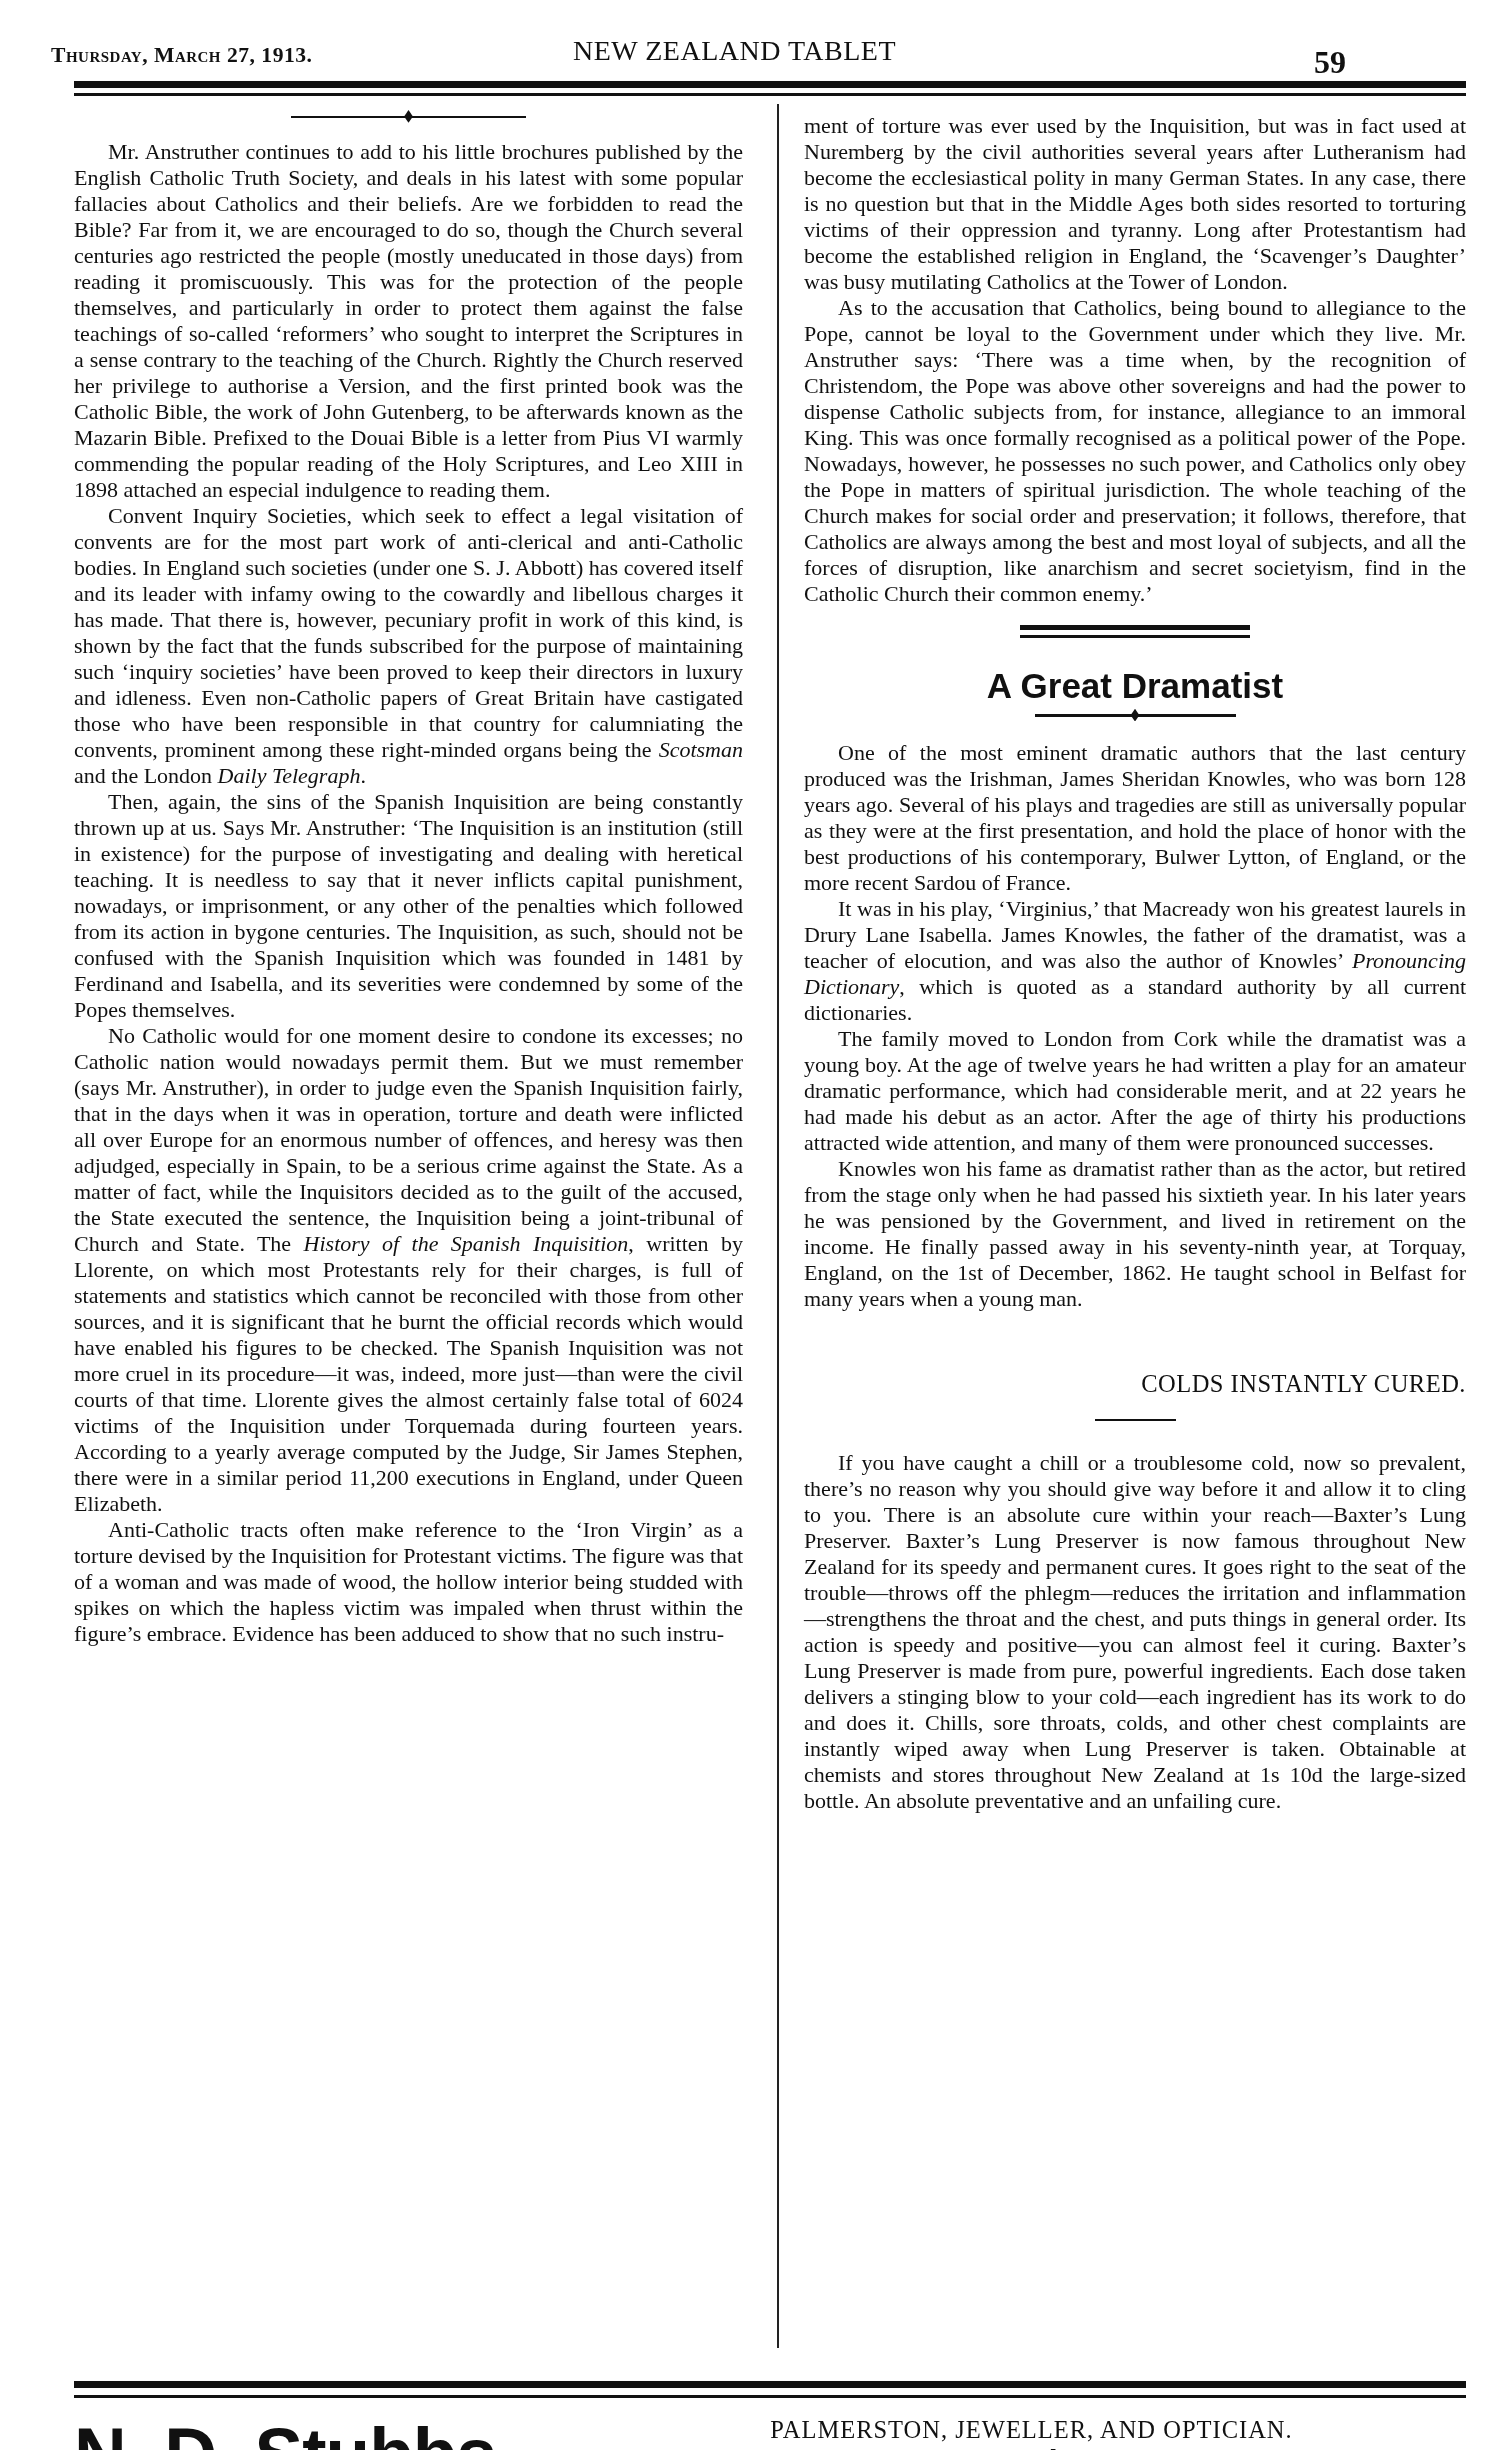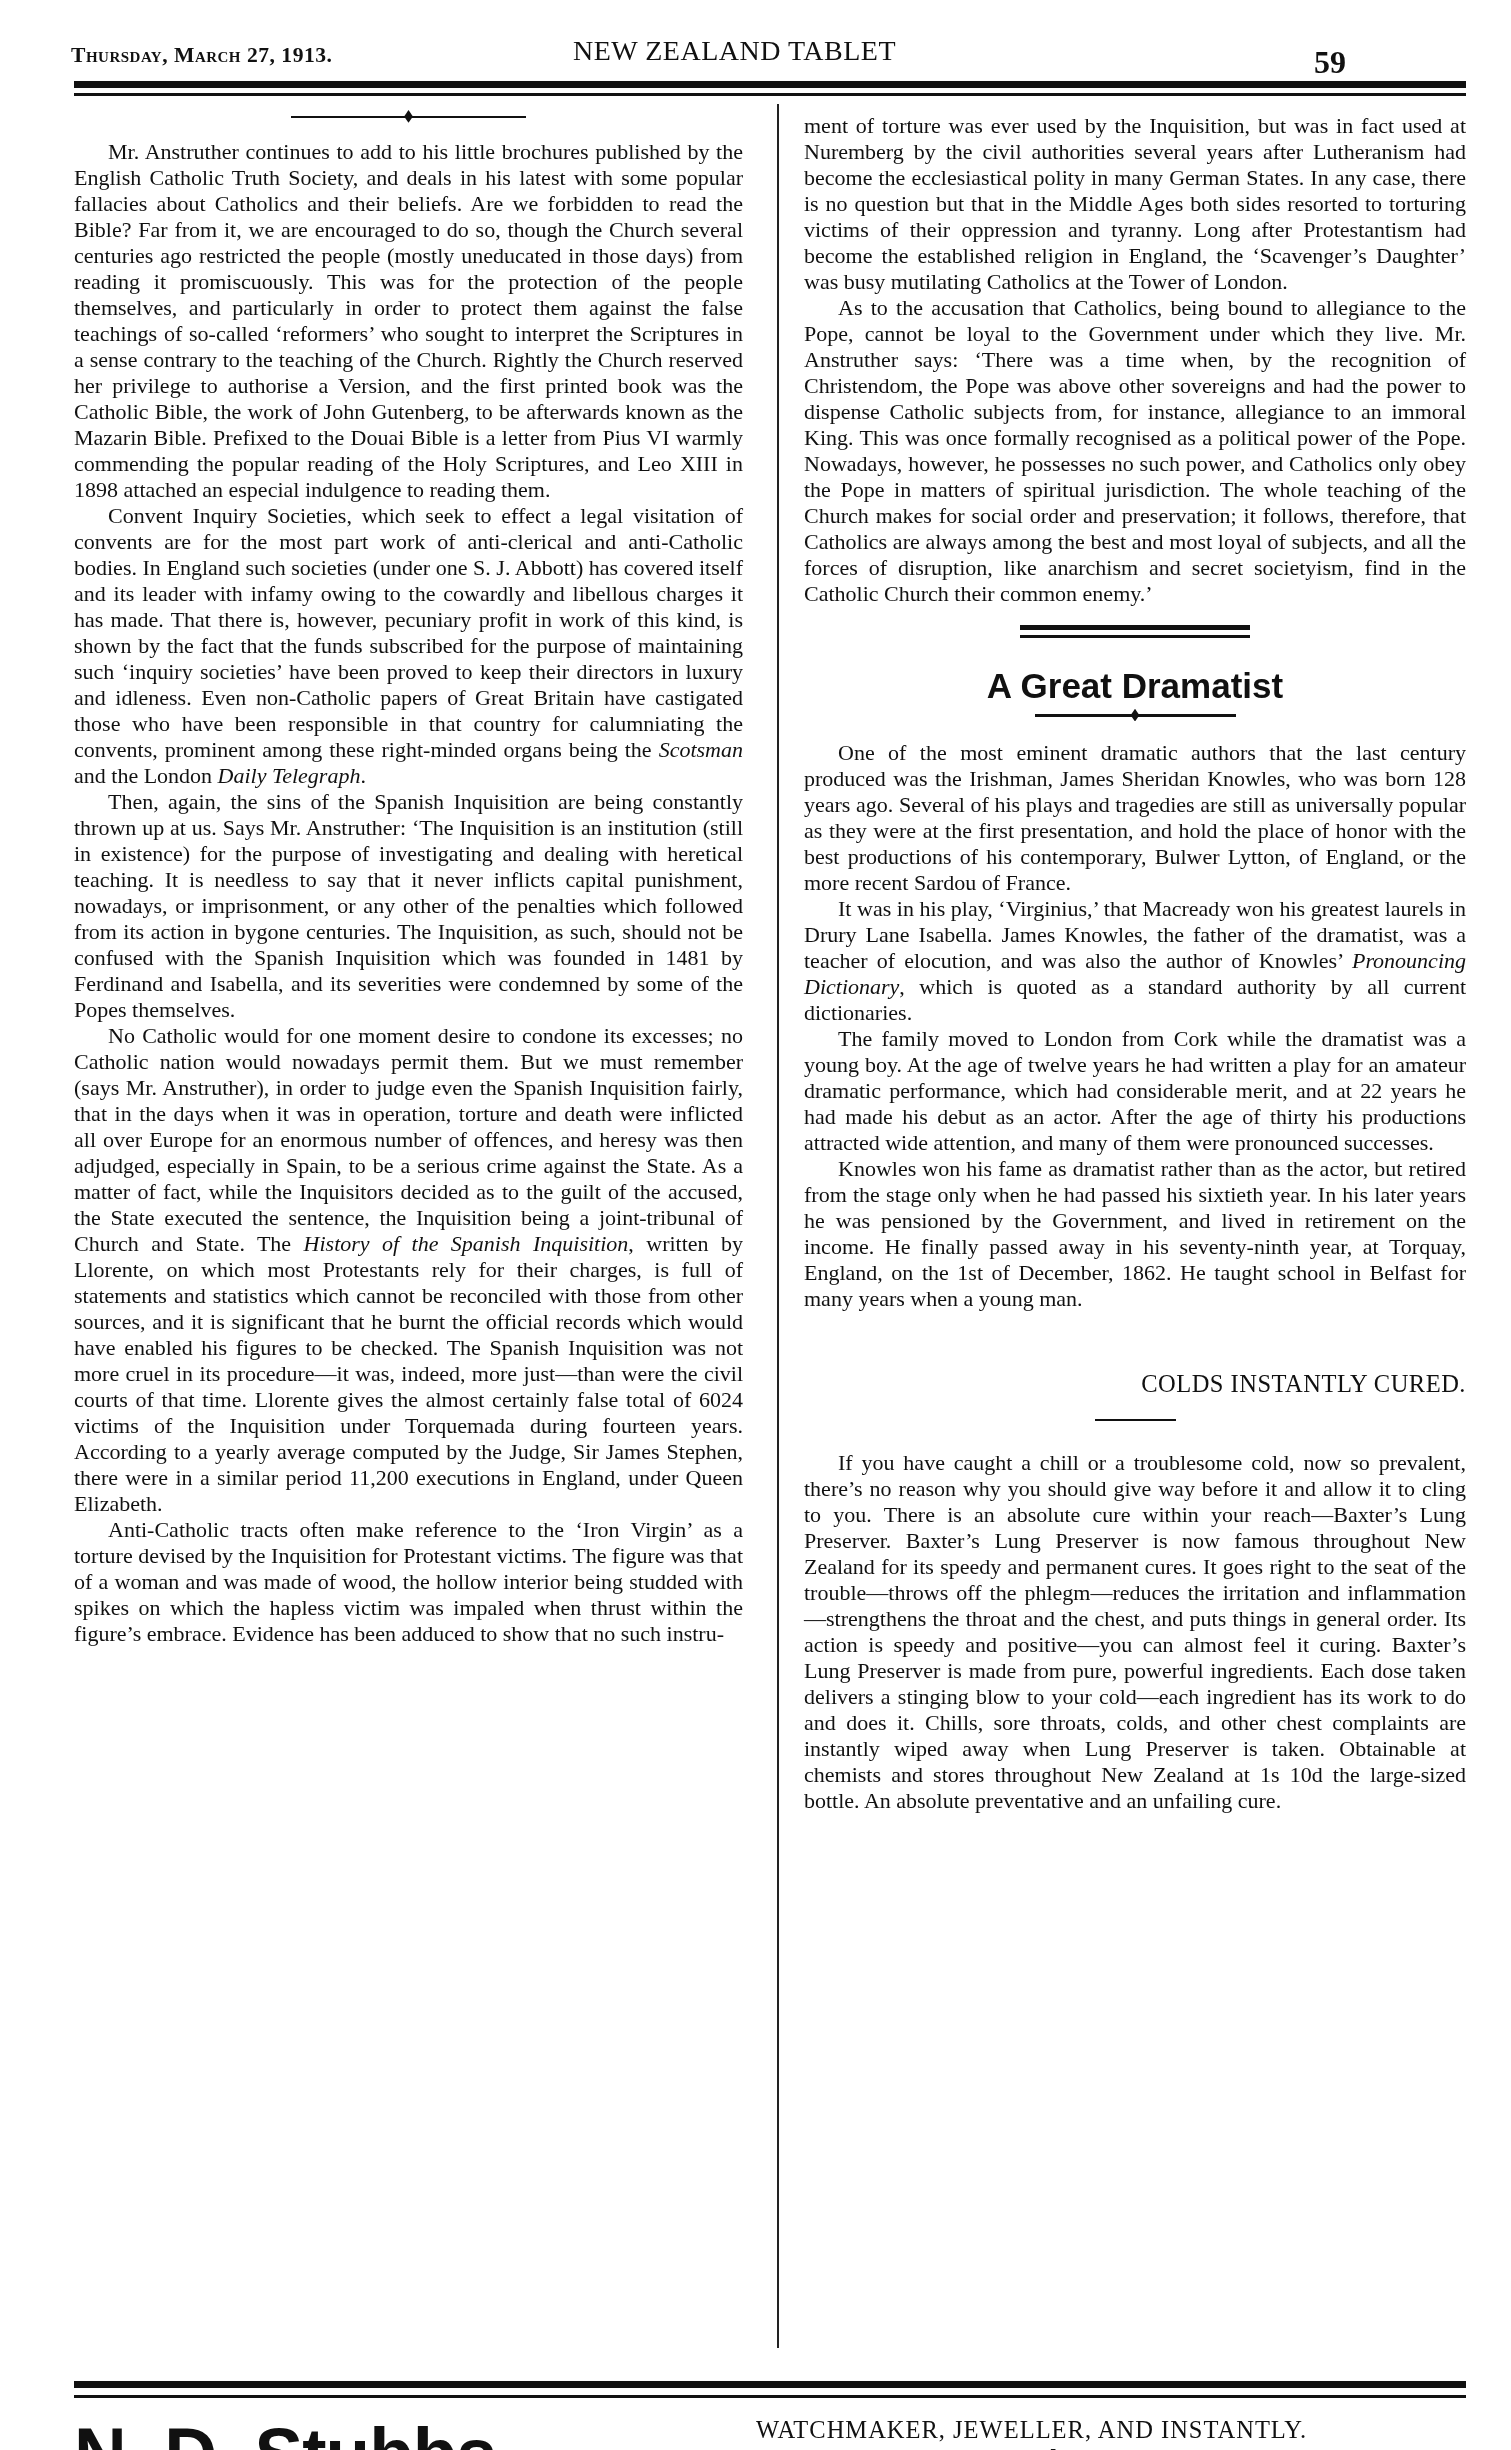--- a/index.html
+++ b/index.html
@@ -1,18 +1,18 @@
 <!DOCTYPE html>
 <html style="font-size:7.8px"><head>
 <meta charset="utf-8">
 <style>
   html, body { margin:0; padding:0; background:#ffffff; }
   body { width:1512px; height:2524px; position:relative; overflow:hidden; color:#111; font-family:"Liberation Serif","DejaVu Serif",serif; }
   .abs { position:absolute; }
-  .hdr-date { left:51px; top:43px; font-size:21.6px; letter-spacing:0.5px; font-variant:small-caps; font-weight:bold;margin-left:20px; }
+  .hdr-date { left:51px; top:43px; font-size:21.6px; letter-spacing:0.5px; font-variant:small-caps; font-weight:bold; }
   .hdr-title { left:573px; top:35px; font-size:28px; letter-spacing:0.5px; }
   .hdr-page { left:1314px; top:44px; font-size:32px; font-weight:bold; }
   .rule-thick { background:#111; }
   .col { position:absolute; font-size:22px; line-height:26px; text-align:justify; hyphens:manual; }
   .col p { margin:0; text-indent:34px; }
   .col p.noindent { text-indent:0; }
   .divider { left:777px; top:104px; width:1.5px; height:2244px; background:#222; }
   .h-article { text-align:center; font-family:"Liberation Sans","DejaVu Sans",sans-serif; font-weight:bold; }
   .ornament { position:relative; margin:0 auto; height:6.9px; }
   .ornament .bar { position:absolute; left:0; right:0; top:2.5px; height:2.5px; background:#111; }
@@ -69,15 +69,15 @@
   <p>Knowles won his fame as dramatist rather than as the actor, but retired from the stage only when he had passed his sixtieth year. In his later years he was pensioned by the Government, and lived in retirement on the income. He finally passed away in his seventy-ninth year, at Torquay, England, on the 1st of December, 1862. He taught school in Belfast for many years when a young man.</p>
 
   <div class="sub-head" style="margin-top:59px;">COLDS INSTANTLY CURED.</div>
   <div style="width:81px; height:2.5px; background:#111; margin:21.6px auto 29px;"></div>
   <p>If you have caught a chill or a troublesome cold, now so prevalent, there’s no reason why you should give way before it and allow it to cling to you. There is an absolute cure within your reach—Baxter’s Lung Preserver. Baxter’s Lung Preserver is now famous throughout New Zealand for its speedy and permanent cures. It goes right to the seat of the trouble—throws off the phlegm—reduces the irritation and inflammation—strengthens the throat and the chest, and puts things in general order. Its action is speedy and positive—you can almost feel it curing. Baxter’s Lung Preserver is made from pure, powerful ingredients. Each dose taken delivers a stinging blow to your cold—each ingredient has its work to do and does it. Chills, sore throats, colds, and other chest complaints are instantly wiped away when Lung Preserver is taken. Obtainable at chemists and stores throughout New Zealand at 1s 10d the large-sized bottle. An absolute preventative and an unfailing cure.</p>
 </div>
 
 <div class="abs rule-thick" style="left:74px; top:2381px; width:1392px; height:6.9px;"></div>
 <div class="abs rule-thick" style="left:74px; top:2395px; width:1392px; height:2.9px;"></div>
 <div class="abs ad-name">N. D. Stubbs</div>
-<div class="abs ad-line1">WATCHMAKER, JEWELLER, AND INSTANTLY.</div>
+<div class="abs ad-line1">PALMERSTON, JEWELLER, AND OPTICIAN.</div>
 <div class="abs ad-line2"><span class="it">THE SHOP FOR PRESENTS,</span> <span>The Square, PALMERSTON N.</span></div>
 
 
 </body></html>

